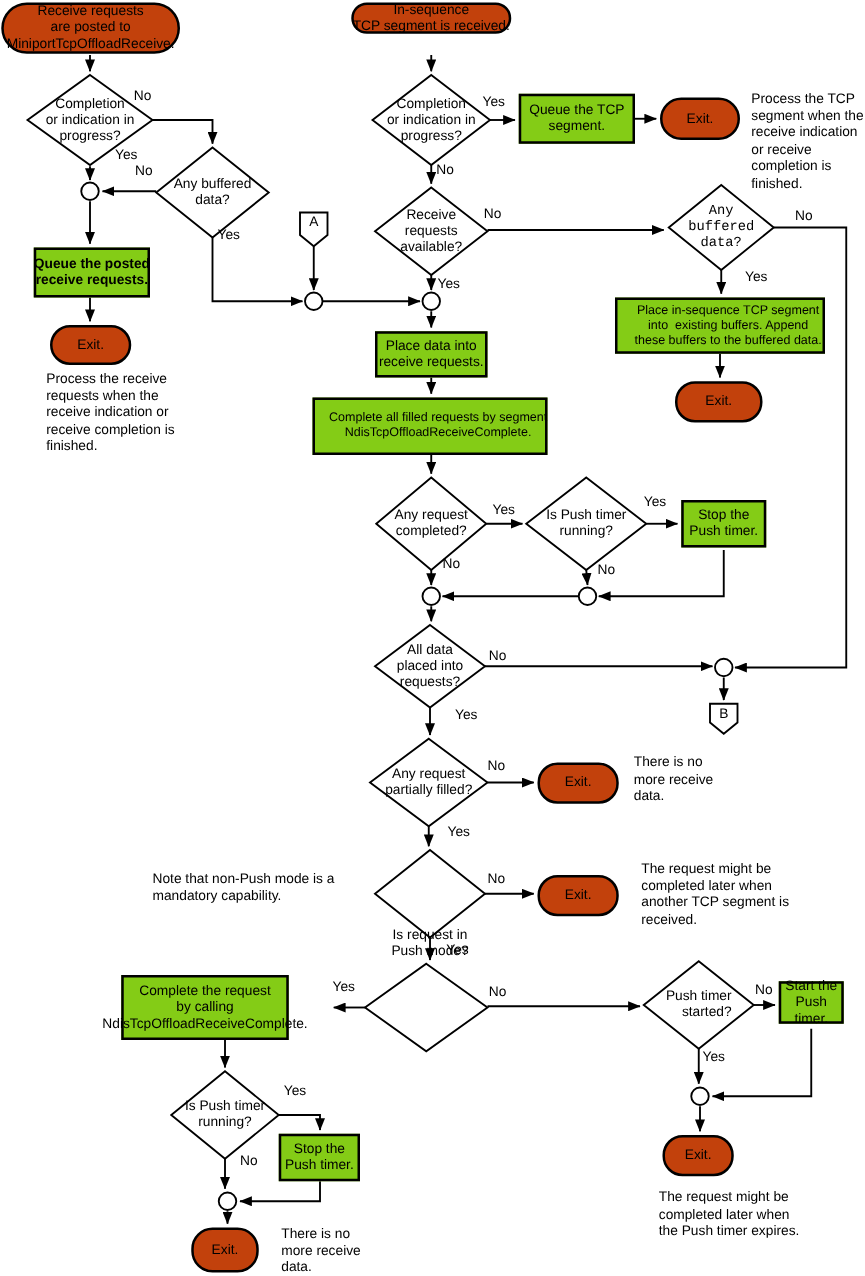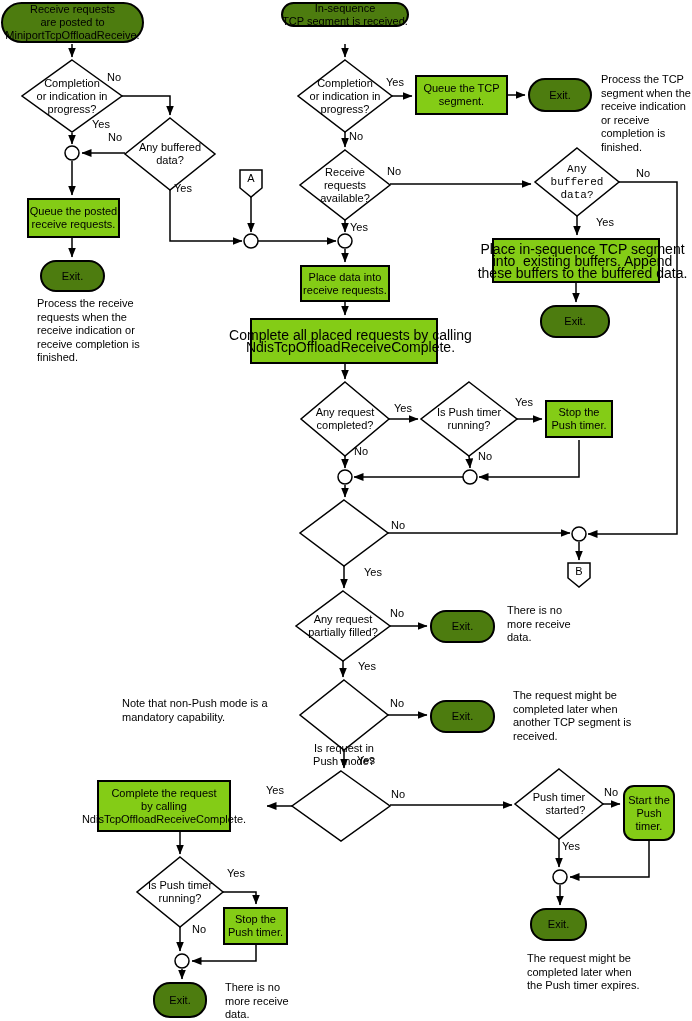--- a/index.html
+++ b/index.html
@@ -2,24 +2,24 @@
 <html><head>
 <meta charset="utf-8">
 <style>
   html,body{margin:0;padding:0;background:#fff;}
   .stage{position:relative;width:692px;height:1021px;background:#ffffff;
          font-family:"Liberation Sans",sans-serif;color:#000;overflow:hidden;}
   svg.wires{position:absolute;left:0;top:0;}
   .node{position:absolute;display:flex;align-items:center;justify-content:center;
         text-align:center;white-space:pre;font-size:11px;line-height:13px;
         box-sizing:border-box;background:transparent;}
-  .term{border:2px solid #000;background:#4d7c0f;}
+  .term{border:2px solid #000;background:#c2410c;}
   .proc{border:2px solid #000;background:#84cc16;}
   .dtext{background:transparent;}
-  .fs10{font-size:14px;line-height:12px;padding-left:13px;}
+  .fs10{font-size:10px;line-height:12px;padding-left:13px;}
   .lbl{position:absolute;font-size:11px;white-space:pre;}
   .ann{position:absolute;font-size:11px;line-height:13.5px;white-space:pre;}
   .cletter{position:absolute;font-size:11px;text-align:center;}
 </style>
 </head>
 <body>
 
 <div class="stage">
 
 <svg class="wires" width="692" height="1021" viewBox="0 0 692 1021">
@@ -117,37 +117,37 @@
 <div class="node term" style="left:281px;top:2px;width:128px;height:25px;border-radius:20px;">In-sequence
 TCP segment is received.</div>
 <div class="node term" style="left:40px;top:260px;width:65px;height:32px;border-radius:16px;">Exit.</div>
 <div class="node term" style="left:528px;top:78px;width:64px;height:34px;border-radius:17px;">Exit.</div>
 <div class="node term" style="left:540px;top:305px;width:70px;height:33px;border-radius:16px;">Exit.</div>
 <div class="node term" style="left:430px;top:610px;width:65px;height:33px;border-radius:16px;">Exit.</div>
 <div class="node term" style="left:430px;top:700px;width:65px;height:33px;border-radius:16px;">Exit.</div>
 <div class="node term" style="left:153px;top:982px;width:54px;height:36px;border-radius:17px;">Exit.</div>
 <div class="node term" style="left:530px;top:908px;width:57px;height:33px;border-radius:16px;">Exit.</div>
 
-<div class="node proc" style="left:27px;top:198px;width:93px;height:40px;">Queue the posted
+<div class="node proc" style="left:27px;top:198px;width:93px;height:40px;font-weight:bold;">Queue the posted
 receive requests.</div>
 <div class="node proc" style="left:415px;top:75px;width:93px;height:40px;">Queue the TCP
 segment.</div>
 <div class="node proc fs10" style="left:492px;top:238px;width:168px;height:45px;">Place in-sequence TCP segment
 into  existing buffers. Append
 these buffers to the buffered data.</div>
 <div class="node proc" style="left:300px;top:265px;width:90px;height:37px;">Place data into
 receive requests.</div>
-<div class="node proc fs10" style="left:250px;top:318px;width:188px;height:46px;">Complete all placed requests by calling
+<div class="node proc fs10" style="left:250px;top:318px;width:188px;height:46px;">Complete all filled requests by segment
 NdisTcpOffloadReceiveComplete.</div>
 <div class="node proc" style="left:545px;top:400px;width:68px;height:38px;">Stop the
 Push timer.</div>
 <div class="node proc" style="left:97px;top:780px;width:134px;height:52px;">Complete the request
 by calling
 NdisTcpOffloadReceiveComplete.</div>
-<div class="node proc" style="left:623px;top:785px;width:52px;height:56px;border-radius:11px;">Start the
+<div class="node proc" style="left:623px;top:785px;width:52px;height:34px;">Start the
 Push
 timer.</div>
 <div class="node proc" style="left:223px;top:907px;width:65px;height:38px;">Stop the
 Push timer.</div>
 
 <div class="node dtext" style="left:22px;top:60px;width:100px;height:72px;">Completion
 or indication in
 progress?</div>
 <div class="node dtext" style="left:125px;top:118px;width:90px;height:72px;">Any buffered
 data?</div>
@@ -157,20 +157,23 @@
 <div class="node dtext" style="left:300px;top:150px;width:90px;height:70px;">Receive
 requests
 available?</div>
 <div class="node dtext" style="left:535px;top:148px;width:84px;height:68px;font-family:Liberation Mono, monospace;">Any
 buffered
 data?</div>
 <div class="node dtext" style="left:301px;top:382px;width:88px;height:74px;">Any request
 completed?</div>
 <div class="node dtext" style="left:421px;top:382px;width:96px;height:74px;">Is Push timer
 running?</div>
+<div class="node dtext" style="left:300px;top:500px;width:88px;height:66px;">All data
+placed into
+requests?</div>
 <div class="node dtext" style="left:296px;top:591px;width:94px;height:70px;">Any request
 partially filled?</div>
 <div class="node dtext" style="left:300px;top:720px;width:88px;height:70px;text-align:center;">Is request in
 Push mode?</div>
 <div class="node dtext" style="left:515px;top:769px;width:88px;height:70px;text-align:right;">Push timer
 started?</div>
 <div class="node dtext" style="left:137px;top:857px;width:86px;height:70px;">Is Push timer
 running?</div>
 
 <div class="cletter" style="left:240px;top:172px;width:22px;">A</div>

